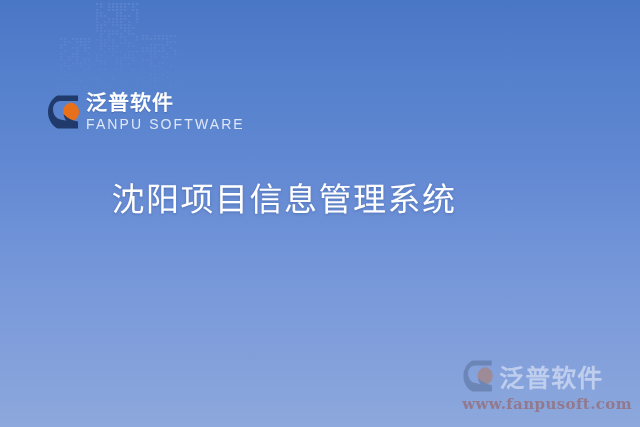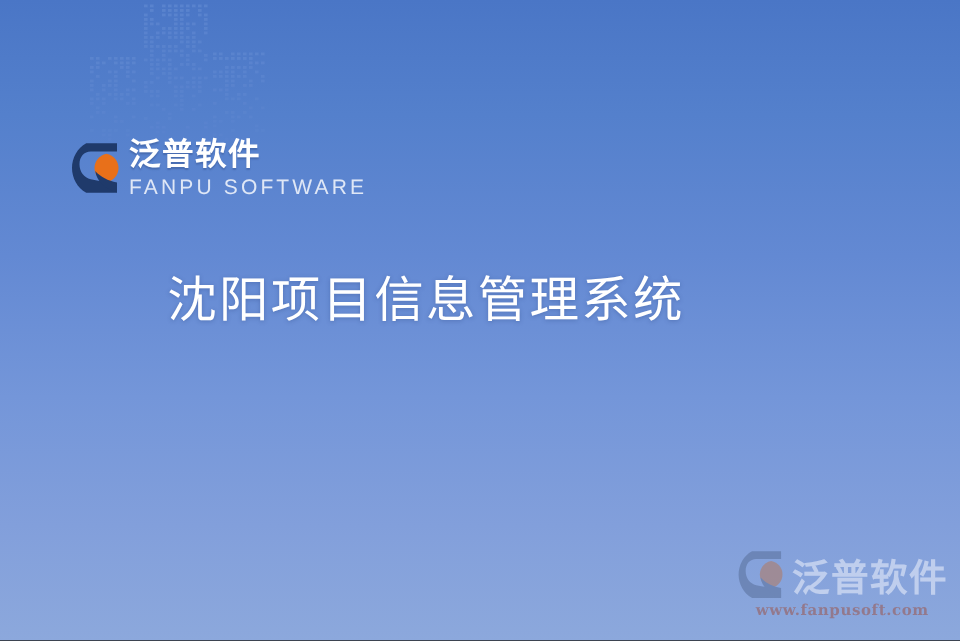--- a/index.html
+++ b/index.html
@@ -112,21 +112,21 @@
     font-size: 25px;
     font-weight: 700;
     color: #e9eefb;
     letter-spacing: 1px;
     white-space: nowrap;
   }
   #watermark .wm-url {
     margin-top: 1px;
     text-align: center;
     font-family: "DejaVu Serif", "Liberation Serif", serif;
-    font-size: 10px;
+    font-size: 15px;
     font-weight: 700;
     color: #9a5a55;
     letter-spacing: 0.4px;
     white-space: nowrap;
   }
 </style>
 </head>
 <body>
 
 <div id="stage">

